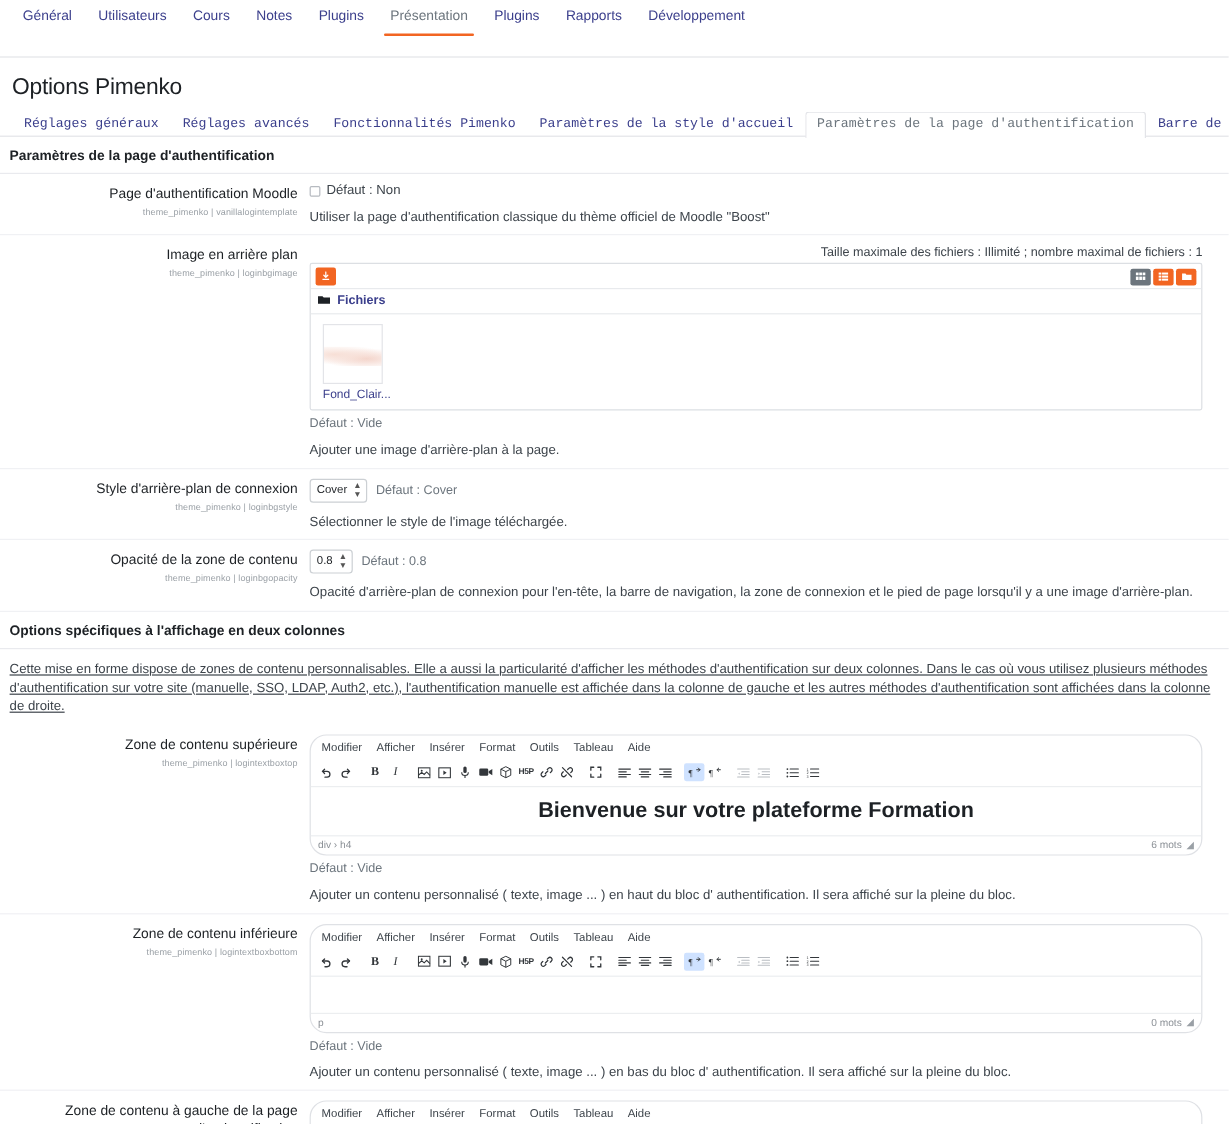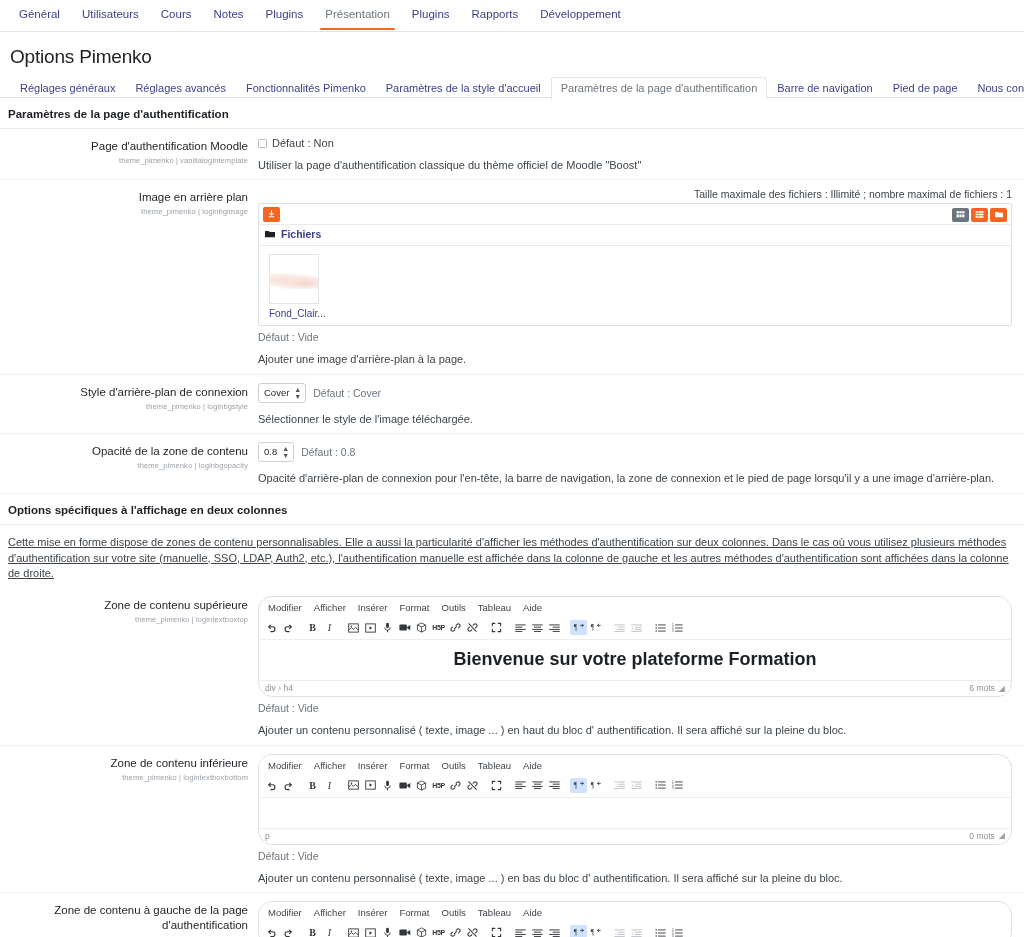--- a/index.html
+++ b/index.html
@@ -8,21 +8,21 @@
     width:1024px; height:937px;
     background:#fff;
     font-family:"Liberation Sans", sans-serif;
     font-size:12px;
     color:#1d2125;
     overflow:hidden;
   }
 
   
   .topnav {
-    height:32px;
+    height:48px;
     border-bottom:1px solid #e3e4e8;
     display:flex;
     align-items:flex-start;
     padding:0 8px;
     position:relative;
   }
   .topnav-item {
     font-size:11.5px;
     color:#3b3f8c;
     padding:8px 11px 9px;
@@ -51,20 +51,21 @@
     letter-spacing:-0.2px;
   }
 
   
   .subtabs {
     display:flex;
     align-items:center;
     padding:0 10px;
     border-bottom:1px solid #e3e4e8;
     height:22px;
+    font-family:Liberation Mono, monospace;
   }
   .subtab {
     font-size:11px;
     color:#3b3f8c;
     padding:4px 9px 5px;
     white-space:nowrap;
     cursor:pointer;
     border:1px solid transparent;
     border-bottom:none;
     position:relative;
@@ -114,21 +115,21 @@
     line-height:1.3;
   }
   .label-id {
     font-size:7.5px;
     color:#9aa0a6;
     margin-top:2px;
     letter-spacing:0.1px;
   }
   .row-body {
     flex:1 1 auto;
-    padding-right:12px;
+    padding-right:22px;
     min-width:0;
   }
   .row-desc {
     font-size:11px;
     color:#3d444b;
     line-height:1.4;
     margin-top:9px;
   }
   .default-note {
     font-size:10.5px;

